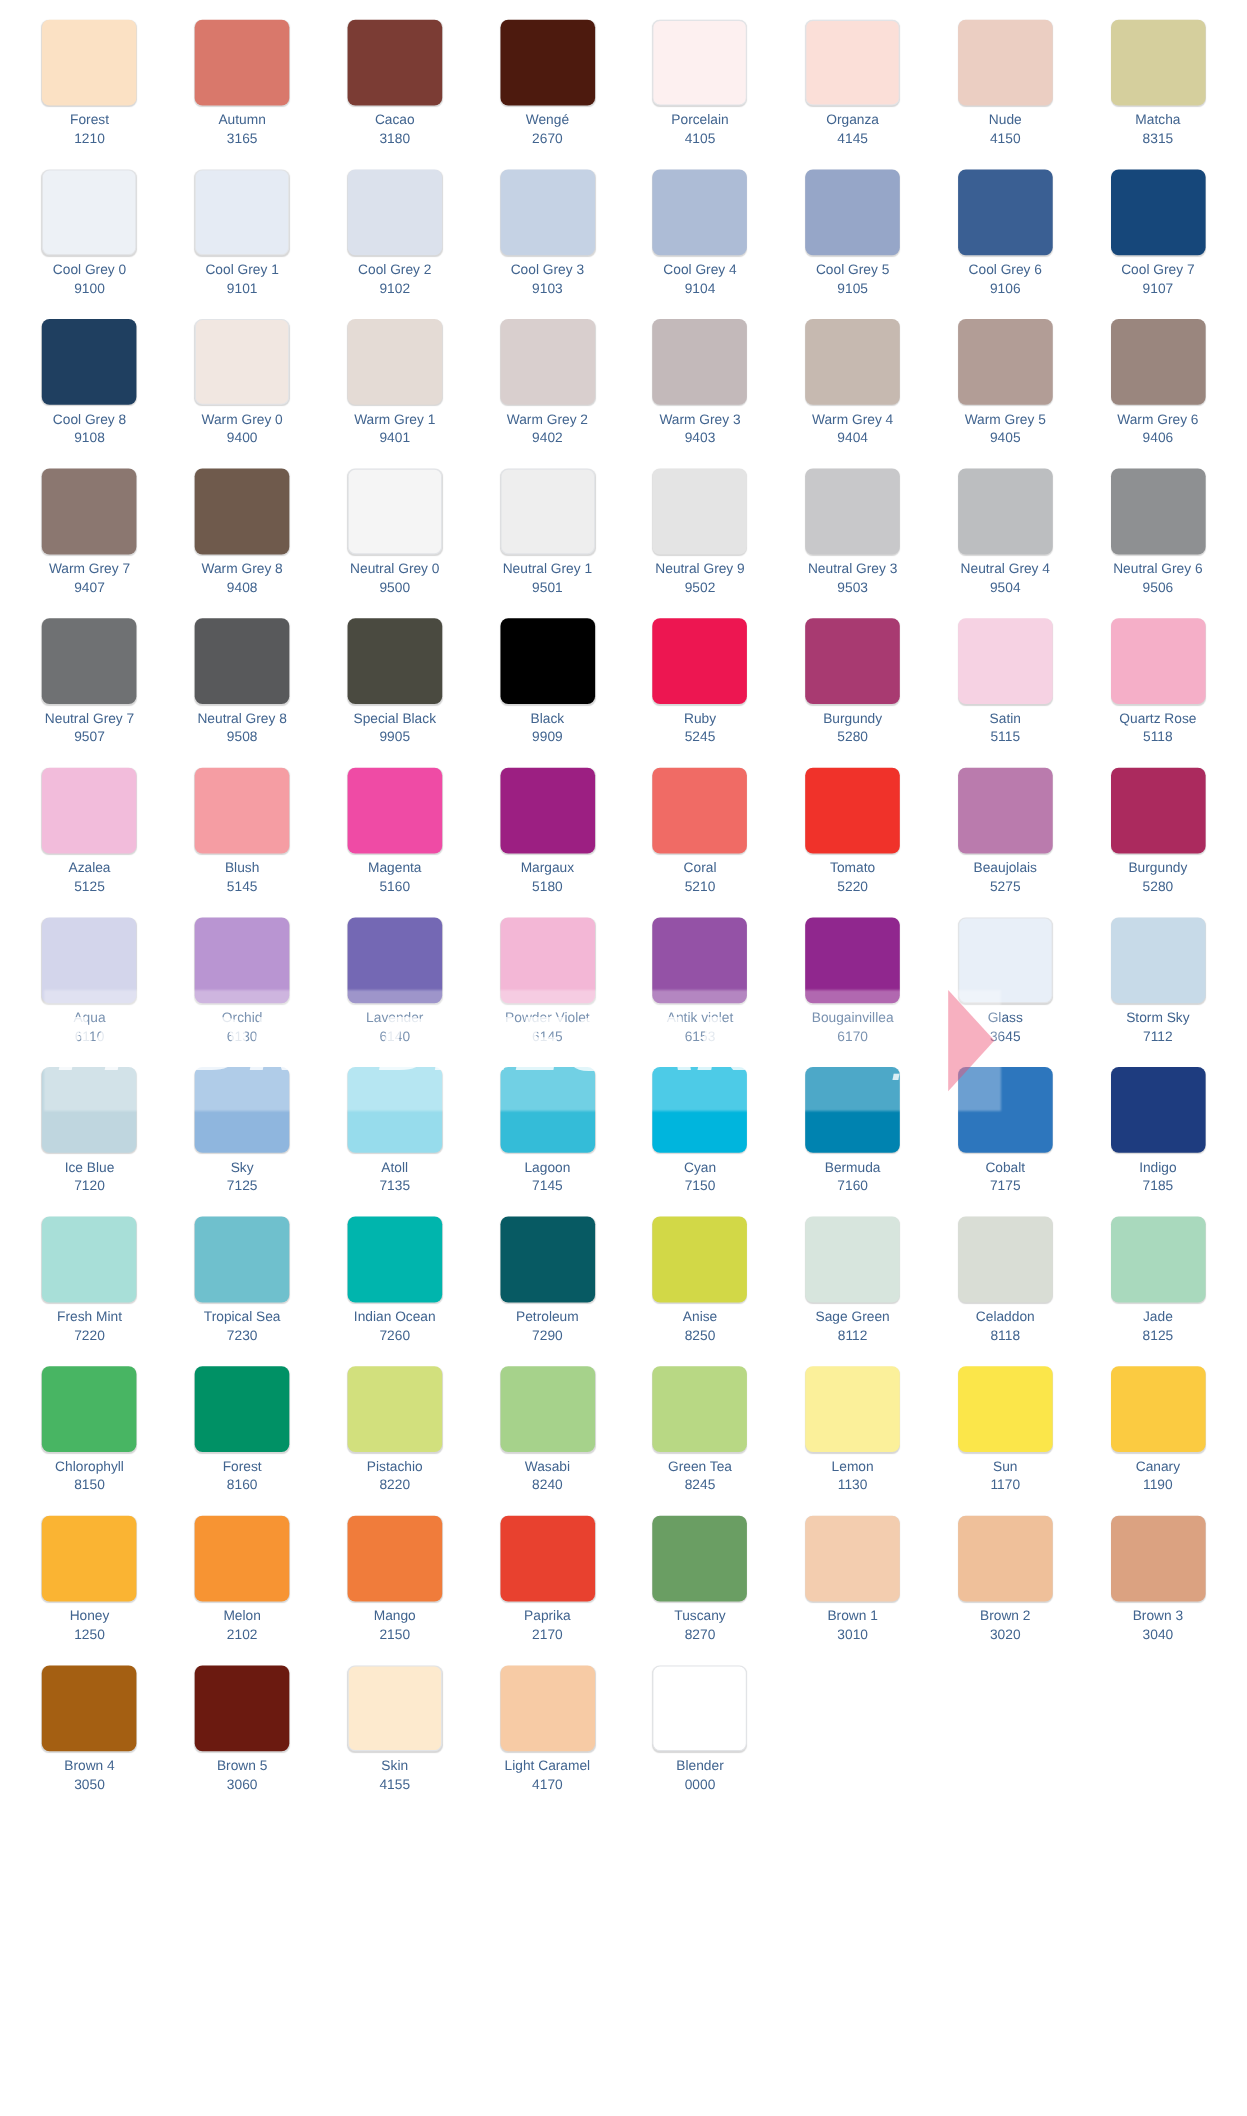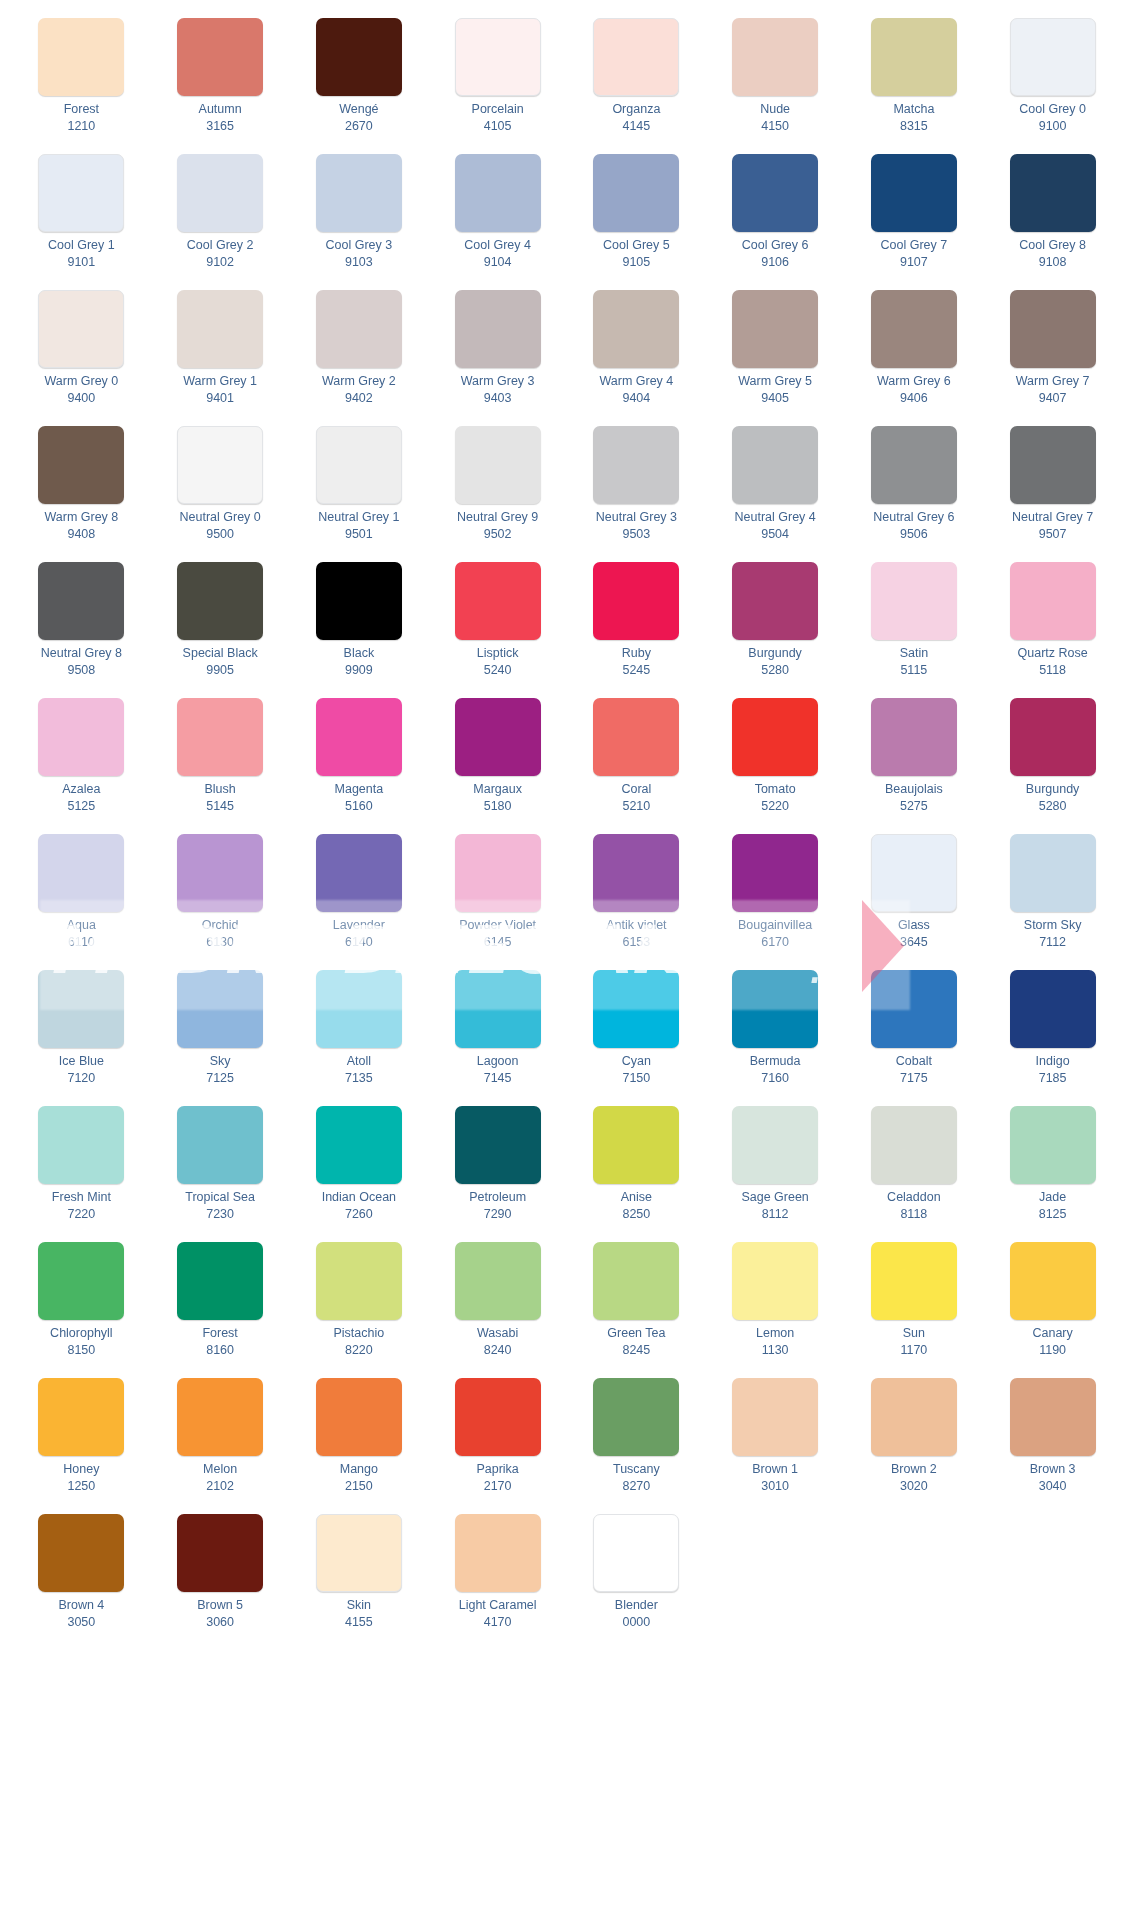--- a/index.html
+++ b/index.html
@@ -124,20 +124,25 @@
         <div class="swatch-chip" style="background: rgb(251, 225, 196);"></div>
         <div class="swatch-name">Forest</div>
         <div class="swatch-code">1210</div>
       </div>
       <div class="swatch-cell">
         <div class="swatch-chip" style="background: rgb(217, 120, 107);"></div>
         <div class="swatch-name">Autumn</div>
         <div class="swatch-code">3165</div>
       </div>
       <div class="swatch-cell">
+        <div class="swatch-chip" style="background: rgb(123, 60, 52);"></div>
+        <div class="swatch-name">Cacao</div>
+        <div class="swatch-code">3180</div>
+      </div>
+      <div class="swatch-cell">
         <div class="swatch-chip" style="background: rgb(77, 26, 14);"></div>
         <div class="swatch-name">Wengé</div>
         <div class="swatch-code">2670</div>
       </div>
       <div class="swatch-cell">
         <div class="swatch-chip bordered" style="background: rgb(253, 240, 240);"></div>
         <div class="swatch-name">Porcelain</div>
         <div class="swatch-code">4105</div>
       </div>
       <div class="swatch-cell">
@@ -287,25 +292,20 @@
       </div>
       <div class="swatch-cell">
         <div class="swatch-chip" style="background: rgb(74, 74, 64);"></div>
         <div class="swatch-name">Special Black</div>
         <div class="swatch-code">9905</div>
       </div>
       <div class="swatch-cell">
         <div class="swatch-chip" style="background: rgb(0, 0, 0);"></div>
         <div class="swatch-name">Black</div>
         <div class="swatch-code">9909</div>
-      </div>
-      <div class="swatch-cell">
-        <div class="swatch-chip" style="background: rgb(242, 65, 82);"></div>
-        <div class="swatch-name">Lisptick</div>
-        <div class="swatch-code">5240</div>
       </div>
       <div class="swatch-cell">
         <div class="swatch-chip" style="background: rgb(237, 22, 81);"></div>
         <div class="swatch-name">Ruby</div>
         <div class="swatch-code">5245</div>
       </div>
       <div class="swatch-cell">
         <div class="swatch-chip" style="background: rgb(168, 58, 113);"></div>
         <div class="swatch-name">Burgundy</div>
         <div class="swatch-code">5280</div>

